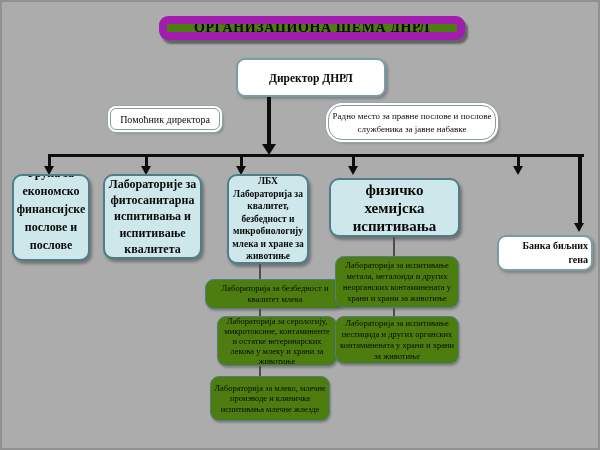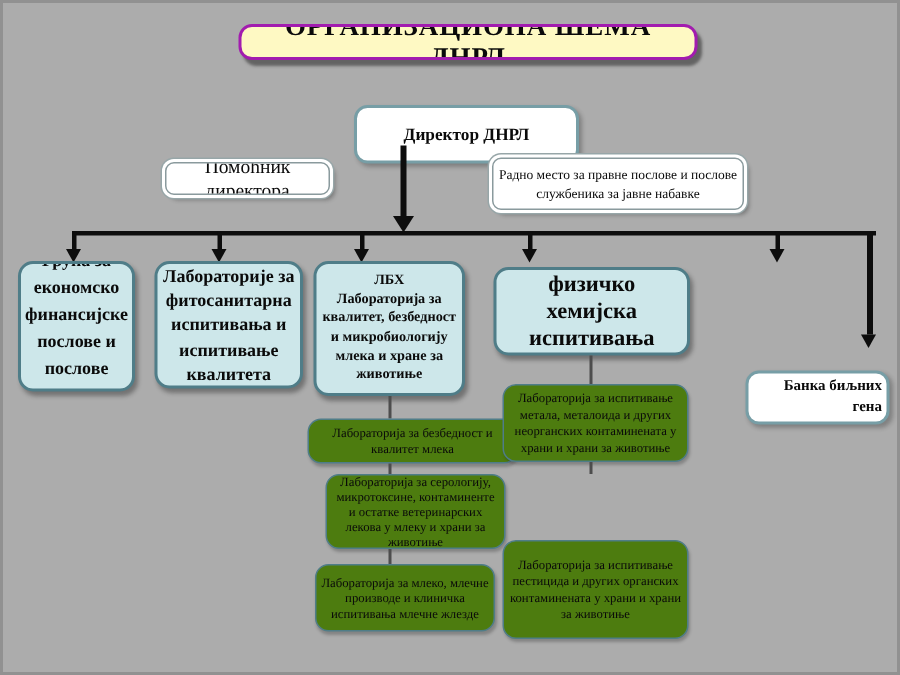--- a/index.html
+++ b/index.html
@@ -13,56 +13,55 @@
     display:flex; flex-direction:column; justify-content:center; align-items:center;
     overflow:hidden; padding:1px 3px;
   }
   .blue{
     background:#cde7ea; border:2px solid #4f7d88; border-radius:10px;
     box-shadow:2px 3px 3px rgba(30,30,30,.40); font-weight:bold;
   }
   .whitebox{
     background:#ffffff; border:2px solid #779ea6; border-radius:9px;
     box-shadow:2px 2px 3px rgba(30,30,30,.30);
-    margin-top:12px;
   }
   .dblbox{
     background:#ffffff; border:1px solid #8a9a9d; border-radius:6px;
     box-shadow:0 0 0 2px #ffffff, 0 0 0 3px #97a6a8, 3px 3px 3px rgba(0,0,0,.30);
   }
   .sub{
     background:#4d7c0f; border:1px solid #4f7d88; border-radius:9px;
     font-size:8.5px; line-height:1.25; box-shadow:1px 2px 2px rgba(30,30,30,.28);
   }
   .title-box{
-    background:#fef9c3; border:2px solid #a21caf; border-radius:9px;
+    background:#4d7c0f; border:8px solid #a21caf; border-radius:9px;
     box-shadow:3px 4px 2px rgba(40,40,40,.55);
-    font-weight:bold; font-size:18px; letter-spacing:.6px;
+    font-weight:bold; font-size:14px; letter-spacing:.6px;
   }
   .line{position:absolute; background:#0d0d0d;}
   .thinline{position:absolute; background:#4d4d4d; width:2px;}
   .arrow{position:absolute; width:0; height:0;
     border-left:5.5px solid transparent; border-right:5.5px solid transparent;
     border-top:9px solid #0d0d0d;}
   .arrow-big{border-left:7px solid transparent; border-right:7px solid transparent;
     border-top:11px solid #0d0d0d;}
   .acr{display:block;}
 </style>
 </head>
 <body>
 
 <div class="canvas">
 
   <div class="node title-box" style="left:157px; top:14px; width:306px; height:24px;">ОРГАНИЗАЦИОНА ШЕМА ДНРЛ</div>
 
   <div class="node whitebox" style="left:234px; top:56px; width:150px; height:39px; font-weight:bold; font-size:11.5px;">Директор ДНРЛ</div>
 
-  <div class="node dblbox" style="left:108px; top:106px; width:110px; height:22px; font-size:13px;">Помоћник директора</div>
+  <div class="node dblbox" style="left:108px; top:106px; width:110px; height:22px; font-size:10px;">Помоћник директора</div>
 
-  <div class="node dblbox" style="left:326px; top:103px; width:168px; height:35px; font-size:9px; line-height:1.35;">Радно место за правне послове и послове службеника за јавне набавке</div>
+  <div class="node dblbox" style="left:326px; top:103px; width:168px; height:35px; font-size:9px; line-height:1.35;border-radius:14px;">Радно место за правне послове и послове службеника за јавне набавке</div>
 
   <div class="line" style="left:265px; top:95px; width:4px; height:47px;"></div>
   <div class="arrow arrow-big" style="left:260px; top:142px;"></div>
 
   <div class="line" style="left:46px; top:152px; width:536px; height:3px;"></div>
 
   <div class="line" style="left:46px; top:152px; width:3px; height:13px;"></div>
   <div class="arrow" style="left:42px; top:164px;"></div>
 
   <div class="line" style="left:143px; top:152px; width:3px; height:13px;"></div>
@@ -83,21 +82,21 @@
   <div class="node blue" style="left:10px; top:172px; width:78px; height:87px; font-size:12px; line-height:1.5;">
     <span class="acr"></span>
     <span>Група за економско финансијске послове и послове одржавања</span>
   </div>
 
   <div class="node blue" style="left:101px; top:172px; width:99px; height:85px; font-size:12px; line-height:1.35;">
     <span class="acr">ФСЛ</span>
     <span>Лабораторије за фитосанитарна испитивања и испитивање квалитета семена</span>
   </div>
 
-  <div class="node blue" style="left:207px; top:172px; width:101px; height:90px; font-size:9.5px; line-height:1.32;">
+  <div class="node blue" style="left:225px; top:172px; width:82px; height:90px; font-size:9.5px; line-height:1.32;">
     <span class="acr">ЛБХ</span>
     <span>Лабораторија за квалитет, безбедност и микробиологију млека и хране за животиње</span>
   </div>
 
   <div class="node blue" style="left:327px; top:176px; width:131px; height:59px; font-size:15px; line-height:1.2;">
     <span class="acr">ФХЛ</span>
     <span>Лабораторија за физичко хемијска испитивања хране и хране за животиње</span>
   </div>
 
 
@@ -109,15 +108,15 @@
   <div class="thinline" style="left:257px; top:307px; height:7px;"></div>
   <div class="node sub" style="left:215px; top:314px; width:120px; height:50px; line-height:1.18;">Лабораторија за серологију, микротоксине, контаминенте и остатке ветеринарских лекова у млеку и храни за животиње</div>
 
   <div class="thinline" style="left:257px; top:364px; height:10px;"></div>
   <div class="node sub" style="left:208px; top:374px; width:120px; height:45px;">Лабораторија за млеко, млечне производе и клиничка испитивања млечне жлезде</div>
 
   <div class="thinline" style="left:391px; top:235px; height:19px;"></div>
   <div class="node sub" style="left:333px; top:254px; width:124px; height:52px; line-height:1.3;">Лабораторија за испитивање метала, металоида и других неорганских контаминената у храни и храни за животиње</div>
 
   <div class="thinline" style="left:391px; top:306px; height:8px;"></div>
-  <div class="node sub" style="left:333px; top:314px; width:124px; height:66px; line-height:1.3;margin-top:44px;">Лабораторија за испитивање пестицида и других органских контаминената у храни и храни за животиње</div>
+  <div class="node sub" style="left:333px; top:314px; width:124px; height:48px; line-height:1.3;">Лабораторија за испитивање пестицида и других органских контаминената у храни и храни за животиње</div>
 
 </div>
 
 </body></html>

